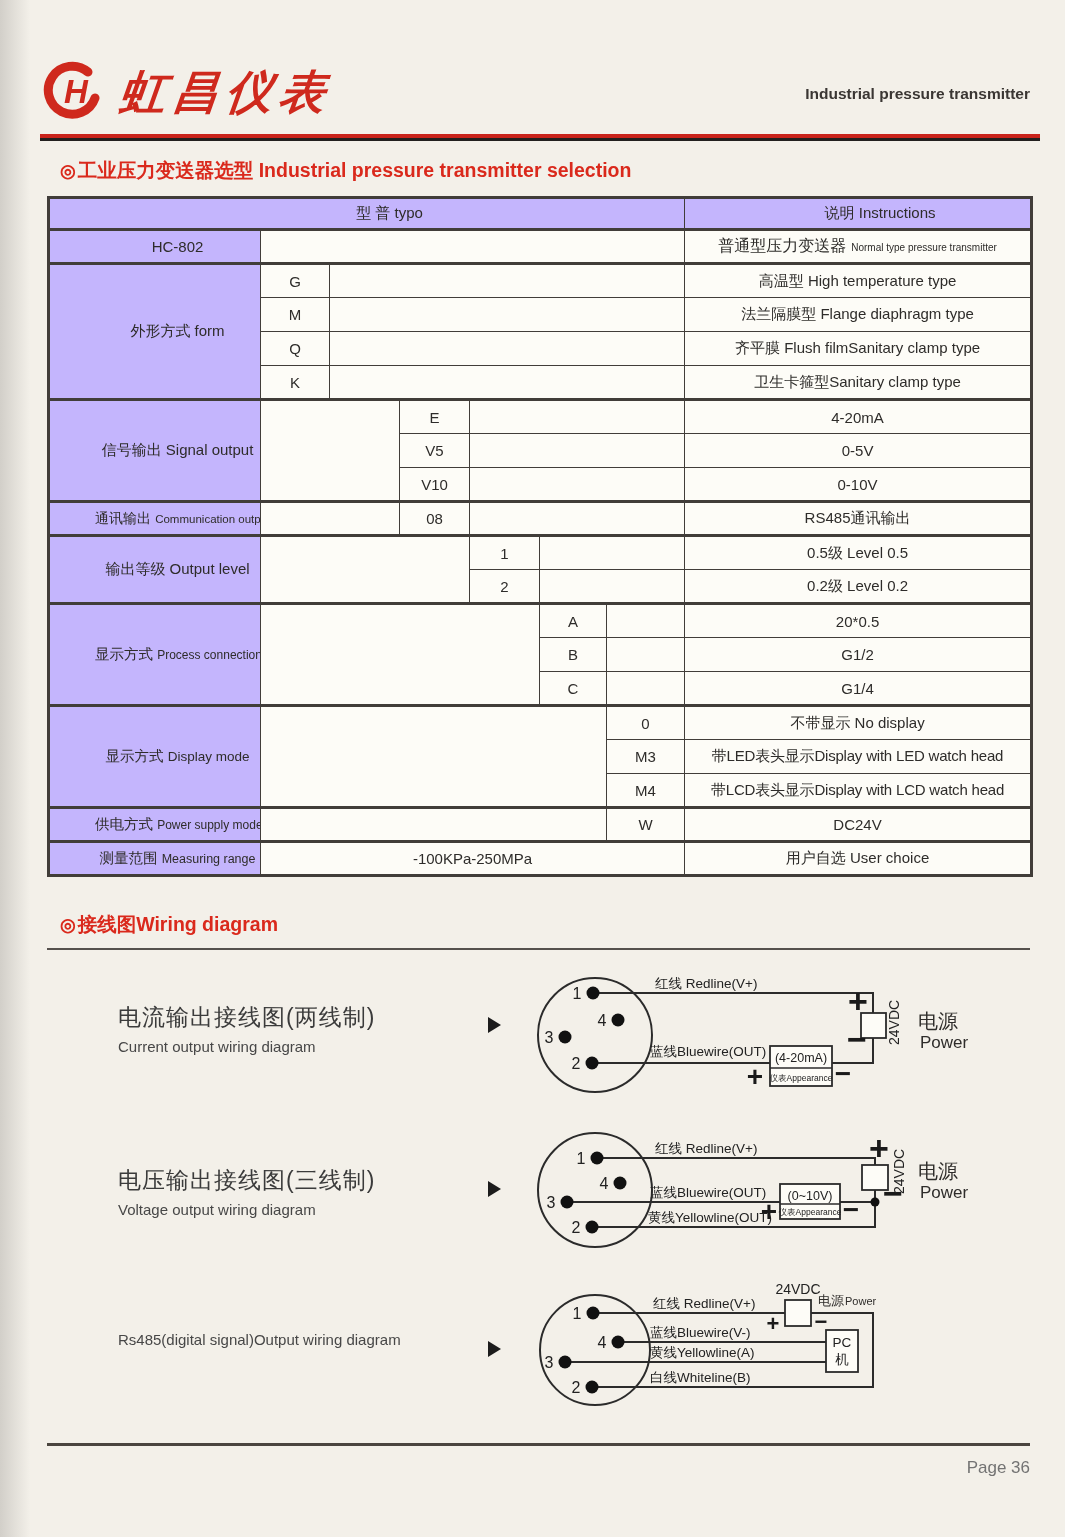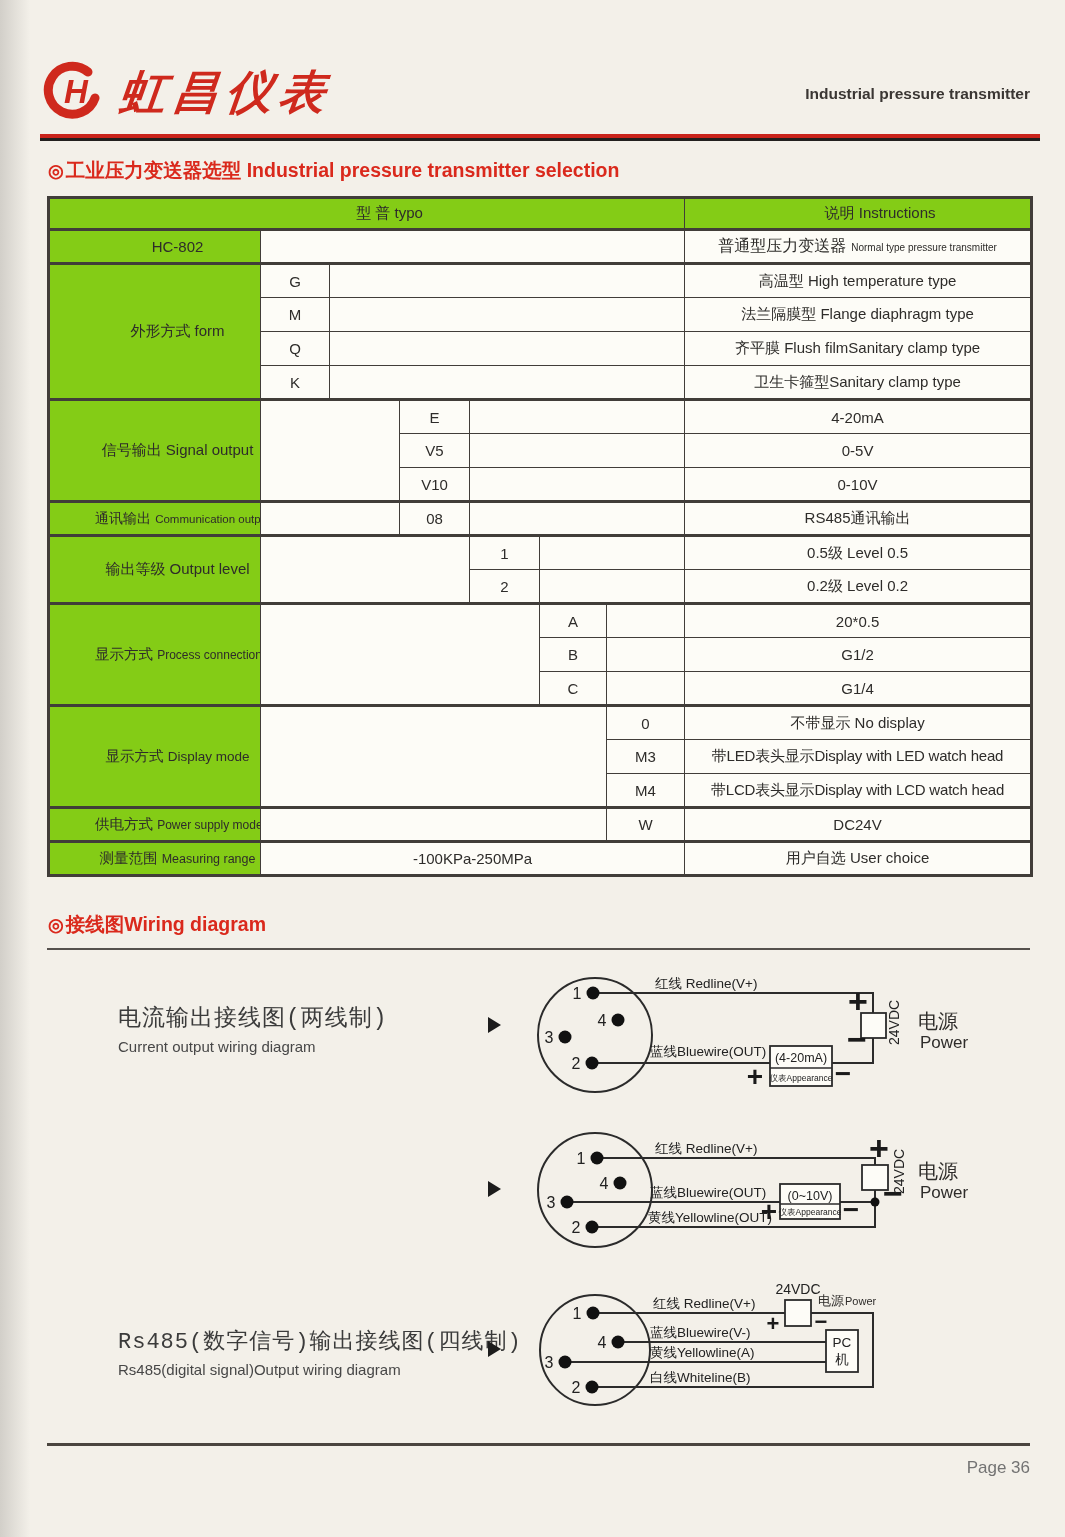--- a/index.html
+++ b/index.html
@@ -12,41 +12,41 @@
   .logo-svg{position:absolute;left:42px;top:60px;}
   .brand{position:absolute;left:120px;top:62px;font-size:46px;font-weight:bold;font-style:italic;
     color:#cf291d;letter-spacing:7px;transform:skewX(-6deg);white-space:nowrap;}
   .head-right{position:absolute;right:35px;top:76px;text-align:right;color:#3a3633;}
   .head-right .zh{font-size:27px;font-weight:bold;letter-spacing:3px;}
   .head-right .en{font-size:15.5px;font-weight:bold;margin-top:9px;}
   .rule{position:absolute;left:40px;top:134px;width:1000px;}
   .rule .red{height:4px;background:#c9231a;}
   .rule .blk{height:3px;background:#221f1e;}
 
-  .sec-head{position:absolute;left:48px;color:#da291c;font-weight:bold;font-size:19.5px;white-space:nowrap;}
+  .sec-head{position:absolute;left:60px;color:#da291c;font-weight:bold;font-size:19.5px;white-space:nowrap;}
   .sec-head .bullet{font-size:18px;margin-right:2px;}
 
   
   table.sel{position:absolute;left:47px;top:196px;width:983px;border-collapse:collapse;
     table-layout:fixed;border:3px solid #413d39;}
   table.sel td{border:1.6px solid #413d39;font-size:15px;color:#2e2c2a;text-align:center;
     padding:0;background:#fdfcf7;overflow:hidden;white-space:nowrap;}
   table.sel tr{height:34px;}
   table.sel tr.hrow{height:32px;}
-  table.sel td.pk{background:#84cc16;padding-left:45px;}
+  table.sel td.pk{background:#c4b5fd;padding-left:45px;}
   table.sel tr.gt td{border-top:3px solid #413d39;}
   td.typecell{white-space:pre;}
   .en-sm{font-size:11.5px;}
   .instr-sm{font-size:13.5px;letter-spacing:-0.2px;}
   .desc-en{font-size:10px;margin-left:5px;}
 
   
   .hr-light{position:absolute;left:47px;top:948px;width:983px;height:2px;background:#55514d;}
   .dtitle{position:absolute;left:118px;color:#3b3b3b;white-space:nowrap;}
-  .dtitle .zh{font-size:23px;letter-spacing:1px;font-family:Liberation Mono, monospace;}
+  .dtitle .zh{font-size:23px;letter-spacing:1px;}
   .dtitle .en{font-size:15px;color:#474747;margin-top:5px;}
   .arrow{position:absolute;width:0;height:0;border-top:8px solid transparent;
     border-bottom:8px solid transparent;border-left:13px solid #1c1c1c;}
   svg.diag{position:absolute;left:520px;overflow:visible;}
   svg.diag .wire{stroke:#2b2b2b;stroke-width:2;fill:none;}
   svg.diag .pnum{font-size:16px;fill:#222;text-anchor:middle;}
   svg.diag .wl{font-size:13.5px;fill:#222;}
   svg.diag .mt1{font-size:12.5px;fill:#222;text-anchor:middle;}
   svg.diag .mt2{font-size:8.5px;fill:#222;text-anchor:middle;}
   svg.diag .sign{font-weight:bold;fill:#1a1a1a;text-anchor:middle;}
@@ -240,20 +240,24 @@
     <text class="sign med" x="235" y="131">+</text>
     <text class="sign med" x="323" y="128">−</text>
     <rect class="box" x="341" y="58" width="25" height="25"></rect>
     <text class="sign big" x="338" y="58">+</text>
     <text class="sign big" x="337" y="96">−</text>
     <text class="vdc" transform="translate(379,90) rotate(-90)">24VDC</text>
     <text class="pz" x="398" y="73">电源</text>
     <text class="pe" x="400" y="93">Power</text>
   </svg>
 
+  <div class="dtitle" style="top:1165px">
+    <div class="zh">电压输出接线图(三线制)</div>
+    <div class="en">Voltage output wiring diagram</div>
+  </div>
   <div class="arrow" style="left:488px;top:1181px"></div>
 
   <svg class="diag" style="top:1115px" width="520" height="158" viewBox="0 0 520 158">
     <circle class="wire" cx="75" cy="75" r="57"></circle>
     <polyline class="wire" points="77,43 355,43 355,50"></polyline>
     <line class="wire" x1="47" y1="87" x2="355" y2="87"></line>
     <polyline class="wire" points="72,112 355,112 355,87"></polyline>
     <line class="wire" x1="355" y1="75" x2="355" y2="87"></line>
     <circle class="pin" cx="77" cy="43" r="6.5"></circle>
     <circle class="pin" cx="100" cy="68" r="6.5"></circle>
@@ -275,21 +279,20 @@
     <text class="sign med" x="331" y="104">−</text>
     <rect class="box" x="342" y="50" width="26" height="25"></rect>
     <text class="sign big" x="359" y="45">+</text>
     <text class="sign big" x="373" y="90">−</text>
     <text class="vdc" transform="translate(384,79) rotate(-90)">24VDC</text>
     <text class="pz" x="398" y="63">电源</text>
     <text class="pe" x="400" y="83">Power</text>
   </svg>
 
   <div class="dtitle" style="top:1326px">
-    <div class="zh" style="font-size:22px">Rs485(数字信号)输出接线图(四线制)</div>
     <div class="en">Rs485(digital signal)Output wiring diagram</div>
   </div>
   <div class="arrow" style="left:488px;top:1341px"></div>
 
   <svg class="diag" style="top:1275px" width="520" height="158" viewBox="0 0 520 158">
     <circle class="wire" cx="75" cy="75" r="55"></circle>
     <polyline class="wire" points="73,38 353,38 353,112 72,112"></polyline>
     <line class="wire" x1="98" y1="67" x2="306" y2="67"></line>
     <line class="wire" x1="45" y1="87" x2="306" y2="87"></line>
     <circle class="pin" cx="73" cy="38" r="6.5"></circle>

